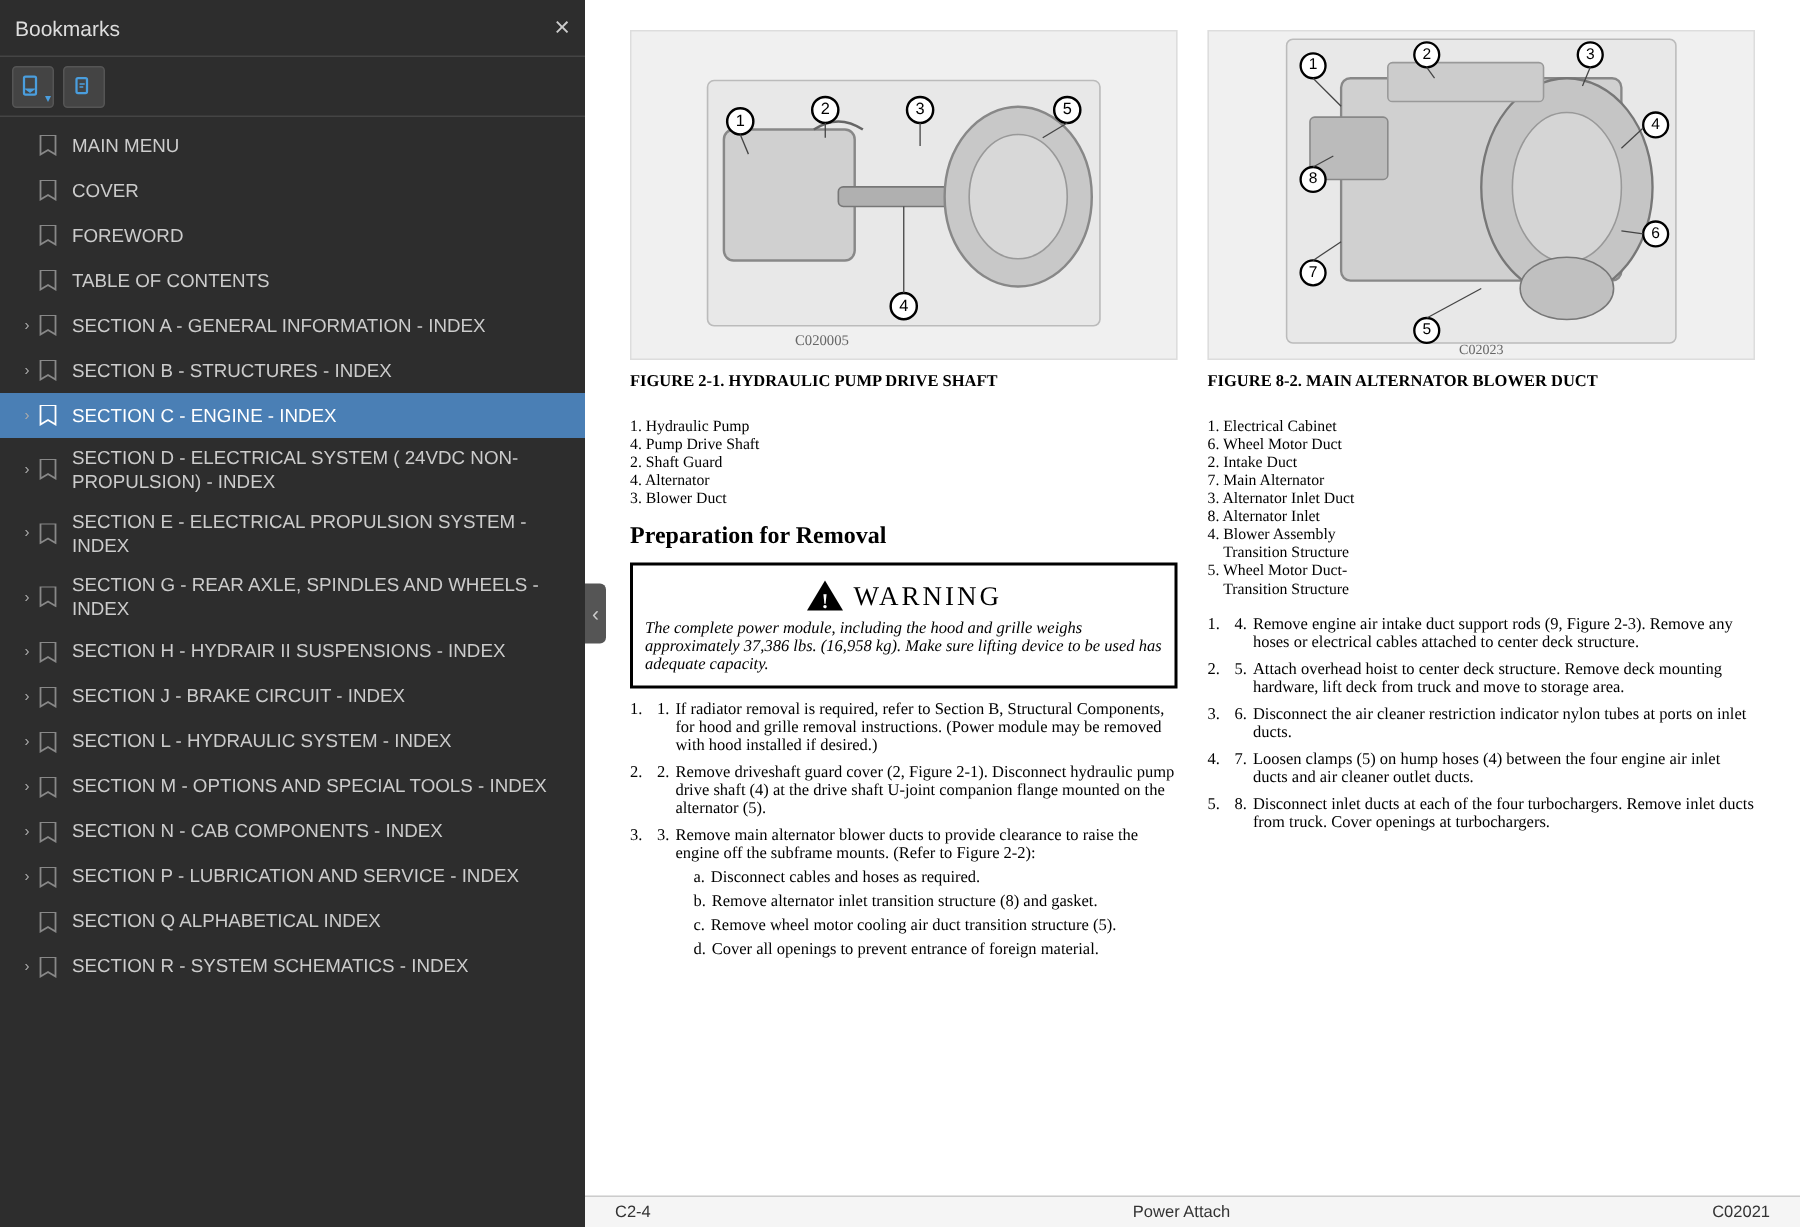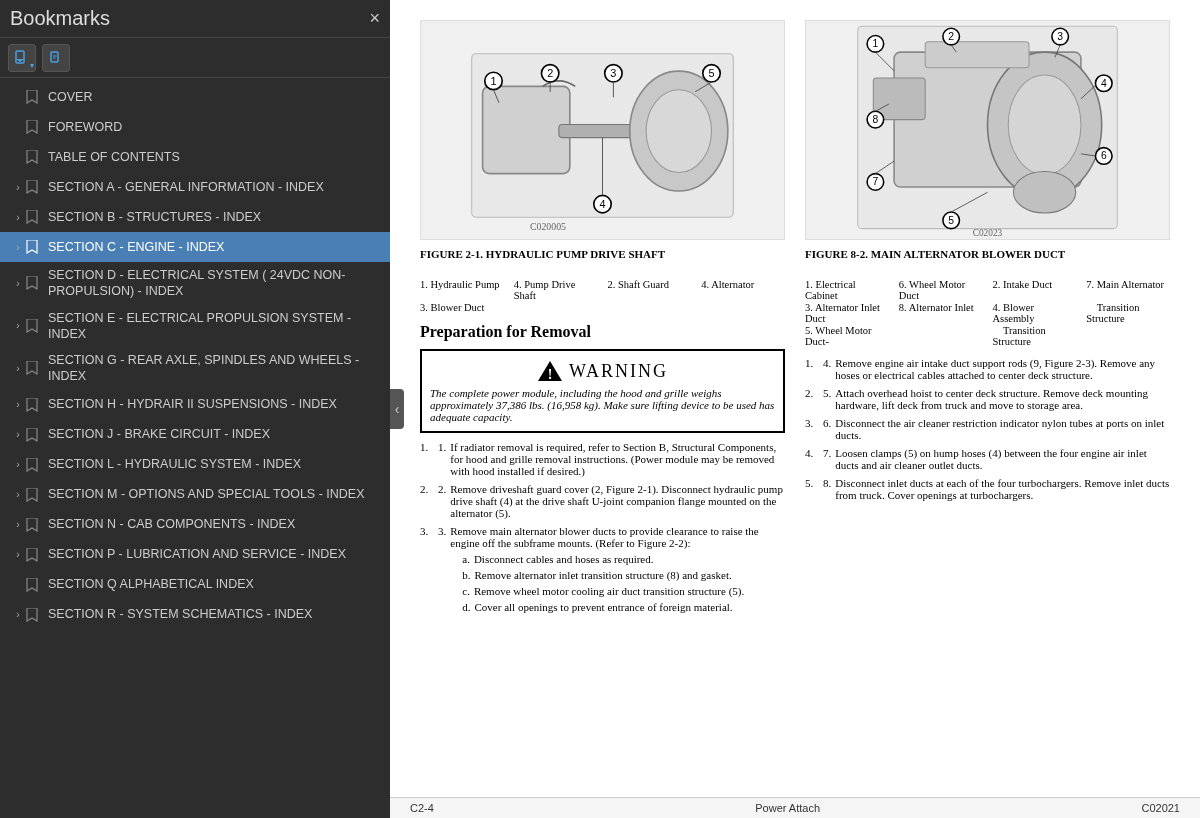--- a/index.html
+++ b/index.html
@@ -22,21 +22,21 @@
       padding: 6px 10px;
       display: flex;
       align-items: center;
       justify-content: space-between;
       border-bottom: 1px solid #444;
       height: 38px;
     }
 
     #sidebar-title {
       color: #ddd;
-      font-size: 20px;
+      font-size: 14px;
       font-weight: normal;
     }
 
     #sidebar-toolbar {
       display: flex;
       align-items: center;
       padding: 4px 8px;
       gap: 6px;
       background: #2d2d2d;
       border-bottom: 1px solid #444;
@@ -188,21 +188,21 @@
 
     .figure-caption {
       font-size: 11px;
       font-weight: bold;
       margin-bottom: 19px;
     }
 
     .figure-list {
       font-size: 10.5px;
       display: grid;
-      grid-template-columns: 1fr 1fr 1fr 1fr;
+      grid-template-columns: 1fr;
       gap: 1px 10px;
       margin-bottom: 10px;
     }
 
     .section-heading {
       font-weight: bold;
       font-size: 16px;
       margin: 8px 0 4px 0;
     }
 
@@ -298,20 +298,29 @@
     </div>
     <div class="toolbar-btn">
       <svg width="16" height="16" viewBox="0 0 16 16" fill="none">
         <rect x="3" y="2" width="7" height="10" rx="1" fill="none" stroke="#4a9ede" stroke-width="1.5"></rect>
         <path d="M5 6 L8.5 6 M5 8 L7.5 8" stroke="#4a9ede" stroke-width="1"></path>
       </svg>
     </div>
   </div>
 
   <div id="bookmarks-list">
+  <div class="bookmark-item">
+        <span class="expand-arrow"></span>
+        <span class="bookmark-icon">
+          <svg width="12" height="14" viewBox="0 0 12 14">
+            <path d="M1 0 H11 V13 L6 10 L1 13 Z" fill="none" stroke="#888" stroke-width="1.2"></path>
+          </svg>
+        </span>
+        <span class="bookmark-label">MAIN MENU</span>
+      </div>
       <div class="bookmark-item">
         <span class="expand-arrow"></span>
         <span class="bookmark-icon">
           <svg width="12" height="14" viewBox="0 0 12 14">
             <path d="M1 0 H11 V13 L6 10 L1 13 Z" fill="none" stroke="#888" stroke-width="1.2"></path>
           </svg>
         </span>
         <span class="bookmark-label">COVER</span>
       </div>
       <div class="bookmark-item">

